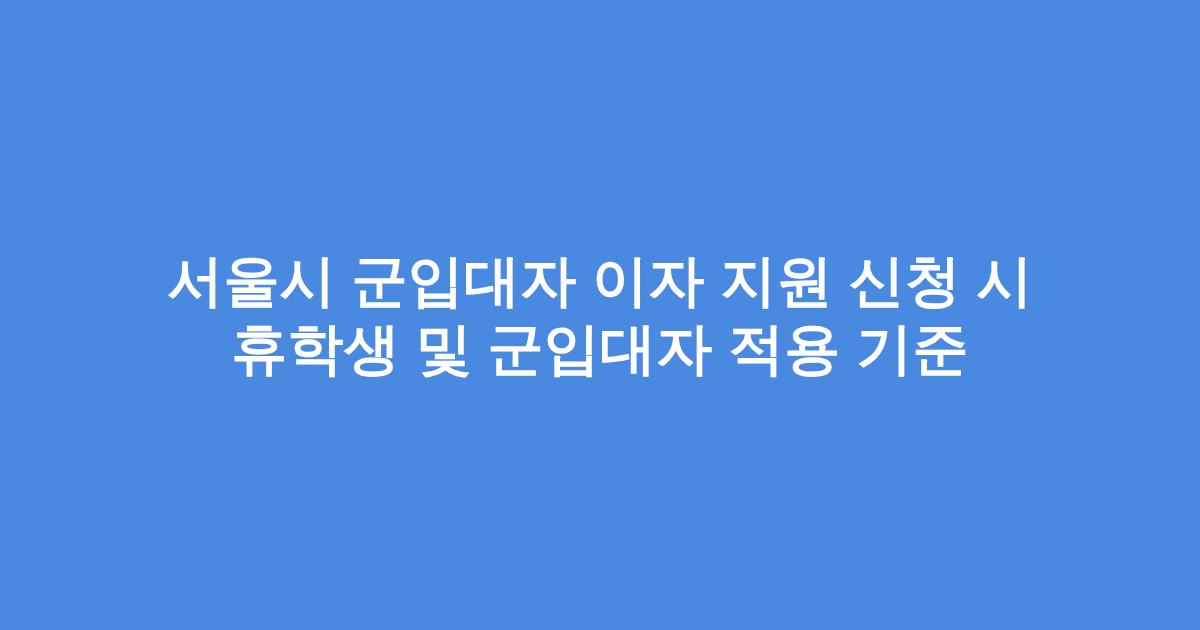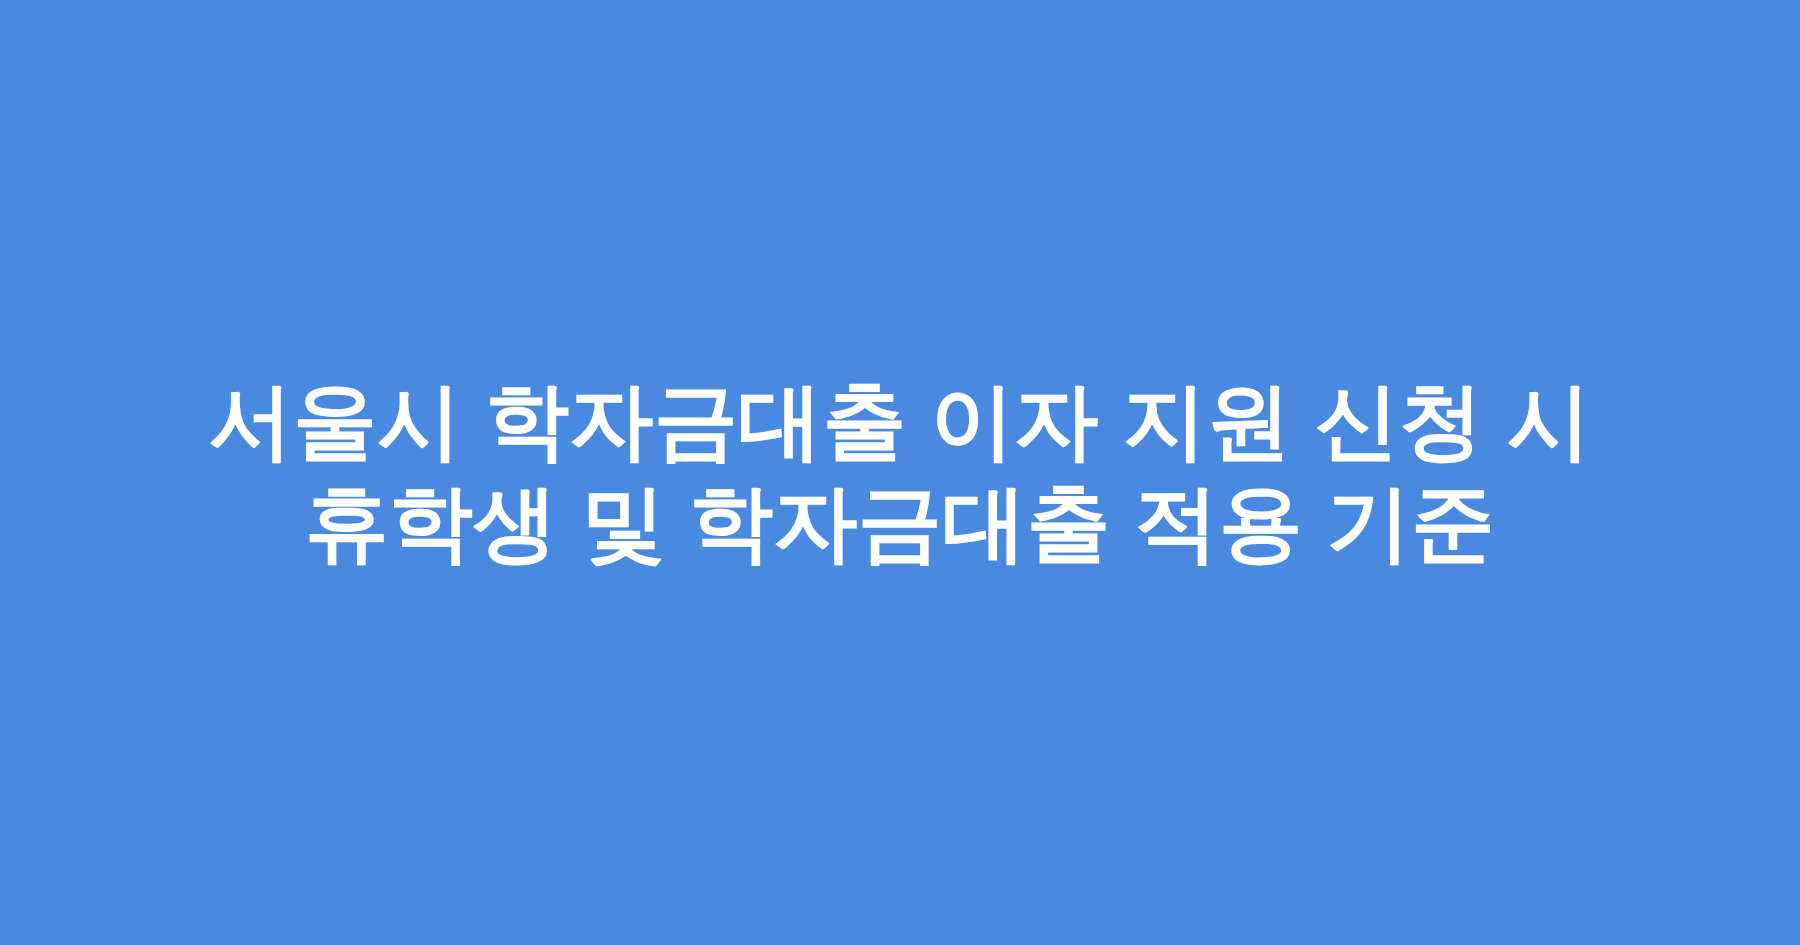--- a/index.html
+++ b/index.html
@@ -46,17 +46,17 @@
     text-rendering: optimizeLegibility;
   }
 </style>
 </head>
 <body>
 
 <div id="og-card" style="background-color: rgb(74, 137, 224);">
 
   <div id="headline-block">
 
-    <h1 id="headline" style="color: rgb(255, 255, 255);">서울시 학자금대출 이자 지원 신청 시 휴학생 및 학자금대출 적용 기준</h1>
+    <h1 id="headline" style="color: rgb(255, 255, 255);">서울시 군입대자 이자 지원 신청 시 휴학생 및 군입대자 적용 기준</h1>
 
   </div>
 
 </div>
 
 </body></html>

